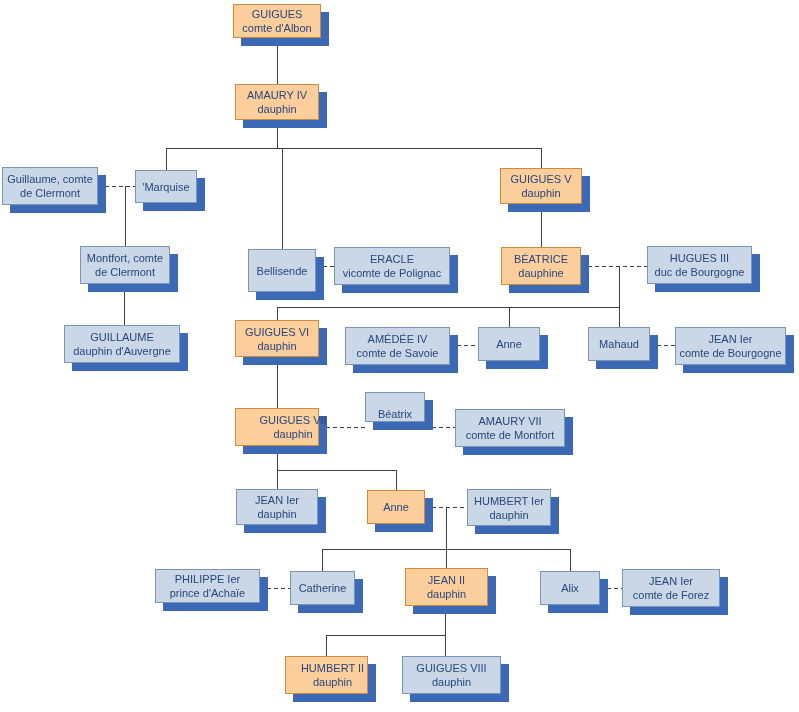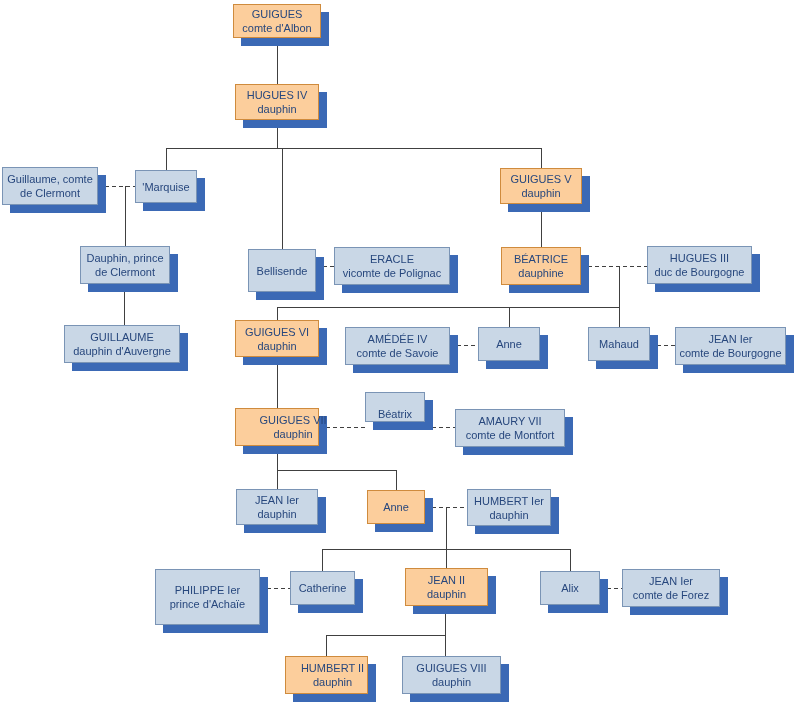--- a/index.html
+++ b/index.html
@@ -94,36 +94,36 @@
       <polyline points="425,427 455,427" class="connector dashed"></polyline>
       <polyline points="425,507 467,507" class="connector dashed"></polyline>
       <polyline points="260,588 290,588" class="connector dashed"></polyline>
       <polyline points="600,588 622,588" class="connector dashed"></polyline>
     </svg>
 <div class="node highlight" style="left: 233px; top: 4px; width: 88px; height: 34px;">
       <span>GUIGUES</span>
       <span>comte d'Albon</span>
     </div>
     <div class="node highlight" style="left: 235px; top: 84px; width: 84px; height: 36px;">
-      <span>HUGUES IV</span>
+      <span>AMAURY IV</span>
       <span>dauphin</span>
     </div>
     <div class="node normal" style="left: 2px; top: 167px; width: 96px; height: 38px;">
       <span>Guillaume, comte</span>
       <span>de Clermont</span>
     </div>
     <div class="node normal" style="left: 135px; top: 170px; width: 62px; height: 33px;">
       <span>'Marquise</span>
     </div>
     <div class="node highlight" style="left: 500px; top: 168px; width: 82px; height: 36px;">
       <span>GUIGUES V</span>
       <span>dauphin</span>
     </div>
     <div class="node normal" style="left: 80px; top: 246px; width: 90px; height: 38px;">
-      <span>Dauphin, prince</span>
+      <span>Montfort, comte</span>
       <span>de Clermont</span>
     </div>
     <div class="node normal" style="left: 248px; top: 249px; width: 68px; height: 43px;">
       <span>Bellisende</span>
     </div>
     <div class="node normal" style="left: 334px; top: 247px; width: 116px; height: 38px;">
       <span>ERACLE</span>
       <span>vicomte de Polignac</span>
     </div>
     <div class="node highlight" style="left: 501px; top: 247px; width: 80px; height: 38px;">
@@ -171,21 +171,21 @@
       <span>JEAN Ier</span>
       <span>dauphin</span>
     </div>
     <div class="node highlight" style="left: 367px; top: 490px; width: 58px; height: 34px;">
       <span>Anne</span>
     </div>
     <div class="node normal" style="left: 467px; top: 489px; width: 84px; height: 37px;">
       <span>HUMBERT Ier</span>
       <span>dauphin</span>
     </div>
-    <div class="node normal" style="left: 155px; top: 569px; width: 105px; height: 56px;">
+    <div class="node normal" style="left: 155px; top: 569px; width: 105px; height: 34px;">
       <span>PHILIPPE Ier</span>
       <span>prince d'Achaïe</span>
     </div>
     <div class="node normal" style="left: 290px; top: 571px; width: 65px; height: 34px;">
       <span>Catherine</span>
     </div>
     <div class="node highlight" style="left: 405px; top: 568px; width: 83px; height: 38px;">
       <span>JEAN II</span>
       <span>dauphin</span>
     </div>

